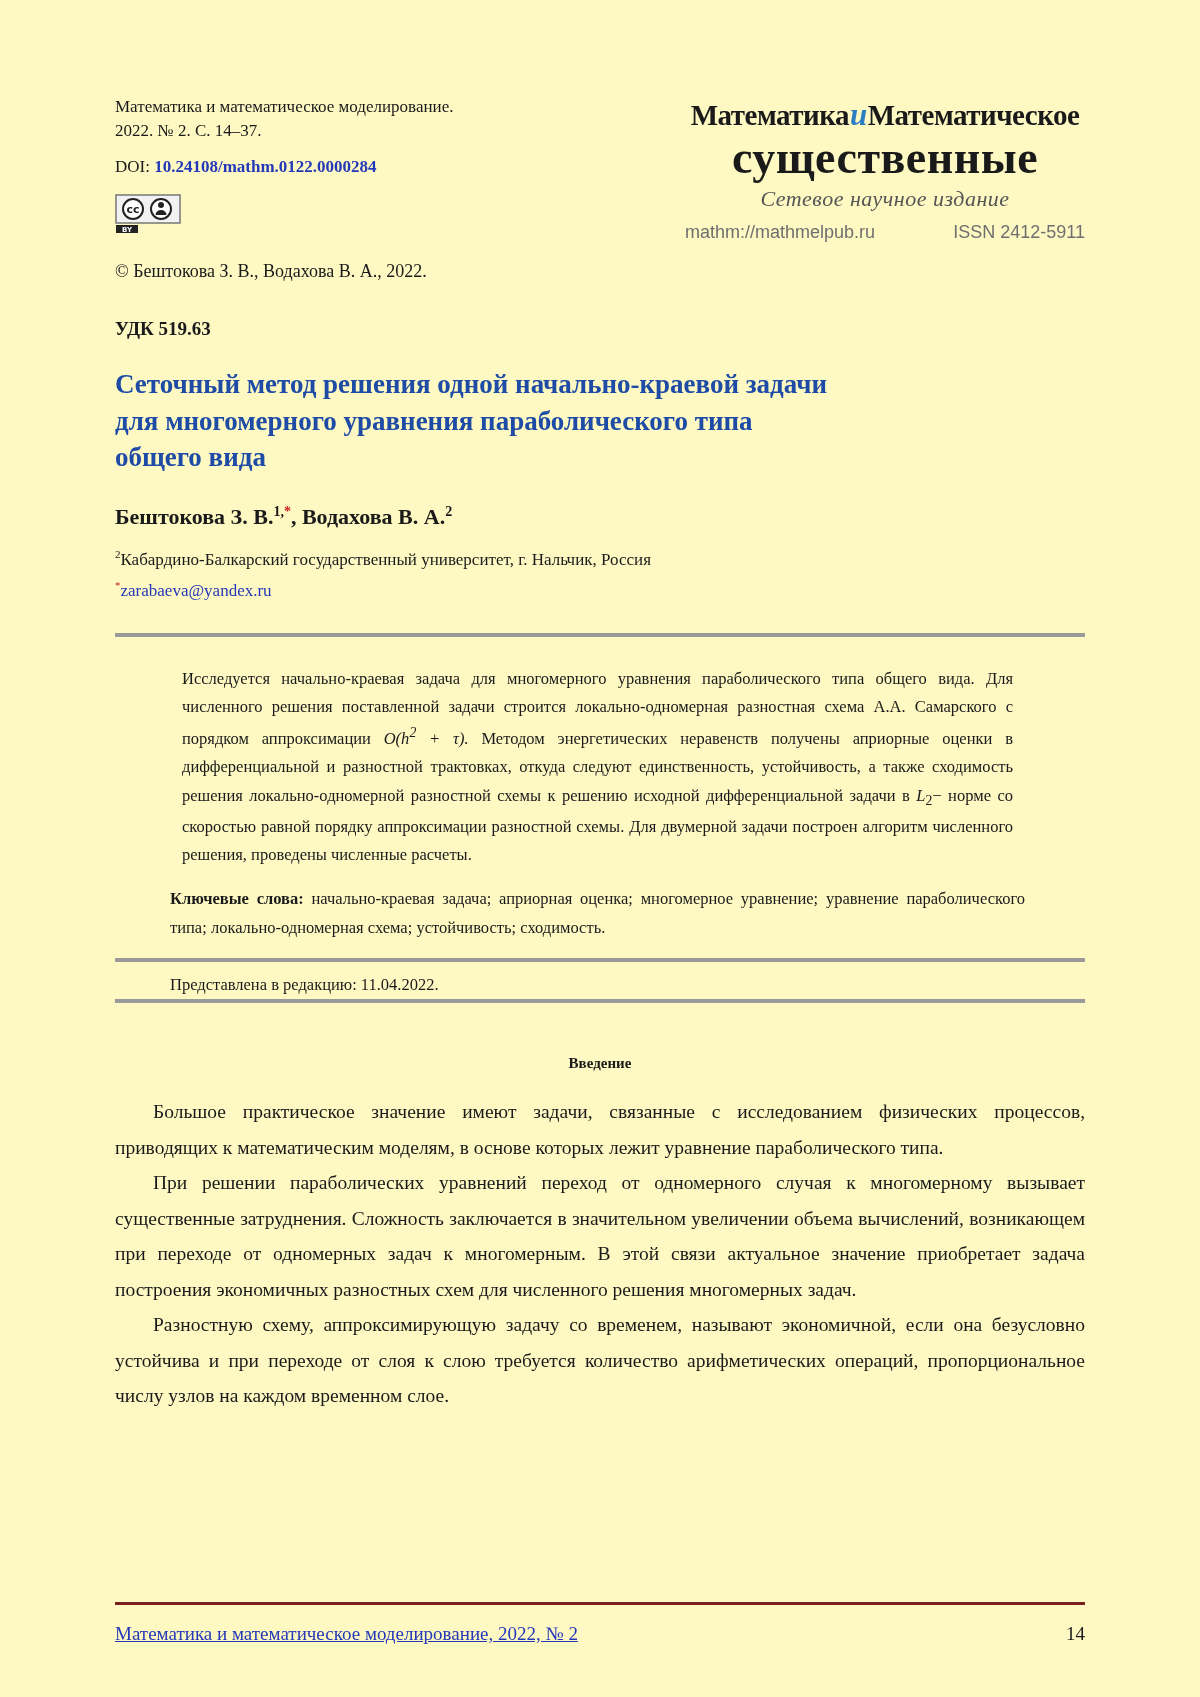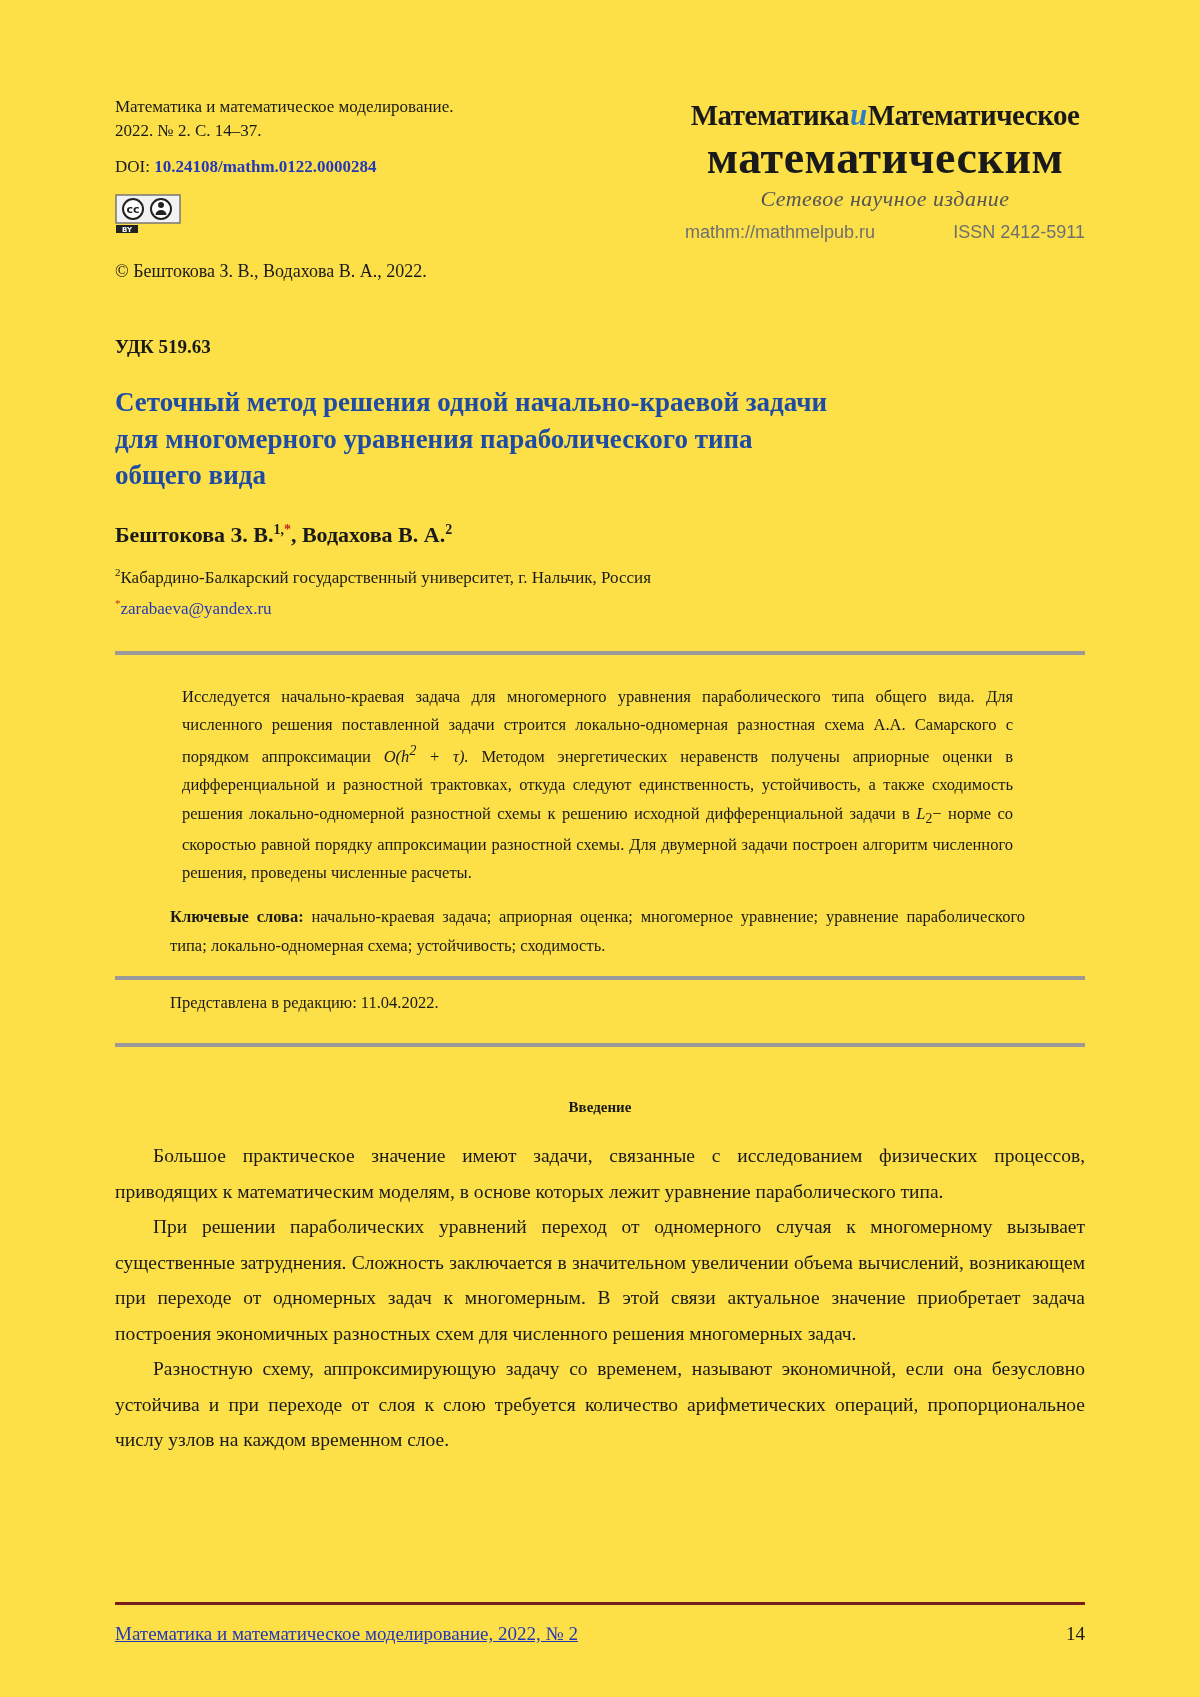--- a/index.html
+++ b/index.html
@@ -1,19 +1,19 @@
 <!DOCTYPE html>
 <html style="--title_blue: #1d4ba6; --link_blue: #2438b8; --logo_blue: #2b7ec2; --red_star: #cc2222; --rule_gray: #9a9a9a; --footer_rule: #7a1f1f; --muted_gray: #6f6f6f;"><head>
 <meta charset="utf-8">
 <style>
   html,body{margin:0;padding:0;background:#fff;}
   .page{
     position:relative;
     width:1200px;height:1697px;
-    margin:0 auto;background:#fde047;
+    margin:0 auto;background:#fef9c3;
     box-sizing:border-box;
     padding:95px 115px 0 115px;
     font-family:"Liberation Serif","DejaVu Serif",serif;
     color:#1a1a1a;
     overflow:hidden;
   }
   
   .header{display:flex;justify-content:space-between;align-items:flex-start;}
   .header-left{width:430px;font-size:17px;line-height:1.4;}
   .doi-line{margin-top:12px;font-size:17px;}
@@ -22,39 +22,39 @@
   .copyright{margin-top:18px;font-size:18px;}
   .header-right{width:400px;text-align:center;padding-top:2px;}
   .logo-line1{font-size:29px;font-weight:bold;white-space:nowrap;letter-spacing:-0.5px;}
   .logo-amp{color:var(--logo_blue,#2b7ec2);font-style:italic;font-weight:bold;font-size:31px;margin:0 1px;}
   .logo-line2{font-size:46px;font-weight:bold;margin-top:-2px;letter-spacing:0.5px;}
   .logo-sub{font-style:italic;color:#555;font-size:22px;margin-top:2px;letter-spacing:0.5px;}
   .logo-meta{display:flex;justify-content:space-between;margin-top:10px;
     font-family:"Liberation Sans","DejaVu Sans",sans-serif;font-size:18px;color:var(--muted_gray,#6f6f6f);}
   .journal-url{color:var(--muted_gray,#6f6f6f);text-decoration:none;cursor:pointer;}
   
-  .udc{margin-top:52px;font-size:19px;font-weight:bold;}
+  .udc{margin-top:34px;font-size:19px;font-weight:bold;}
   .title{margin-top:26px;max-width:730px;font-size:27px;font-weight:bold;
     color:var(--title_blue,#1d4ba6);line-height:1.35;}
   .authors{margin-top:28px;font-size:22px;font-weight:bold;}
   .authors sup{font-size:14px;}
   .affils{margin-top:16px;font-size:17px;line-height:1.55;}
   .affils sup{font-size:11px;}
   .email-line{margin-top:6px;font-size:17px;}
   .email-line sup{font-size:11px;}
   .red{color:var(--red_star,#cc2222);}
   .email-link{color:var(--link_blue,#2438b8);text-decoration:none;cursor:pointer;}
   
   .abstract-block{margin-top:32px;}
   .rule{height:4px;background:var(--rule_gray,#9a9a9a);}
   .abstract-inner{padding:16px 60px 2px 55px;}
   .abstract-text{margin:12px;font-size:16.5px;line-height:1.72;text-align:justify;}
   .m{font-style:italic;}
   .keywords{margin:16px 0 14px 0;font-size:16.5px;line-height:1.72;text-align:justify;}
-  .submitted{padding:13px 0 30px 55px;font-size:16.5px;}
+  .submitted{padding:13px 0 4px 55px;font-size:16.5px;}
   
   .intro-heading{margin:52px 0 22px 0;text-align:center;font-size:15px;font-weight:bold;}
   .body-par{margin:0;font-size:19.5px;line-height:1.82;text-align:justify;text-indent:38px;}
   
   .footer{position:absolute;left:115px;right:115px;bottom:52px;}
   .footer-rule{height:3px;background:var(--footer_rule,#7a1f1f);}
   .footer-row{display:flex;justify-content:space-between;align-items:baseline;margin-top:18px;font-size:19px;}
   .footer-link{color:var(--link_blue,#2438b8);text-decoration:underline;cursor:pointer;}
   .footer-page{color:#1a1a1a;}
 </style>
@@ -78,21 +78,21 @@
           <path d="M40.5,21 a5.5,5 0 0 1 11,0 z" fill="#222"></path>
           <rect x="1" y="31" width="22" height="8" fill="#222"></rect>
           <text x="12" y="37.5" font-size="7" font-weight="bold" text-anchor="middle" fill="#fff" font-family="DejaVu Sans, sans-serif">BY</text>
         </svg>
       </div>
       <div class="copyright">© Бештокова З. В., Водахова В. А., 2022.</div>
     </div>
 
     <div class="header-right">
       <div class="logo-line1"><span>Математика</span><span class="logo-amp">и</span><span>Математическое</span></div>
-      <div class="logo-line2">математическим</div>
+      <div class="logo-line2">существенные</div>
       <div class="logo-sub">Сетевое научное издание</div>
       <div class="logo-meta">
         <a class="journal-url">mathm://mathmelpub.ru</a>
         <span>ISSN 2412-5911</span>
       </div>
     </div>
   </div>
 
   <div class="udc">УДК 519.63</div>
 

